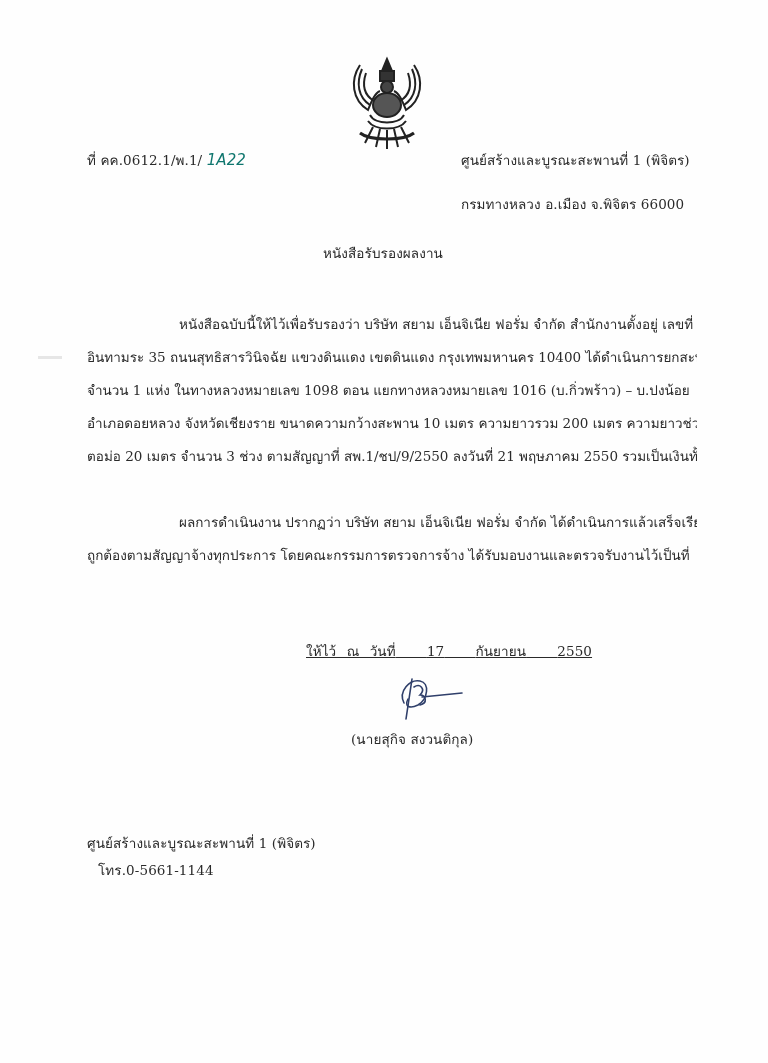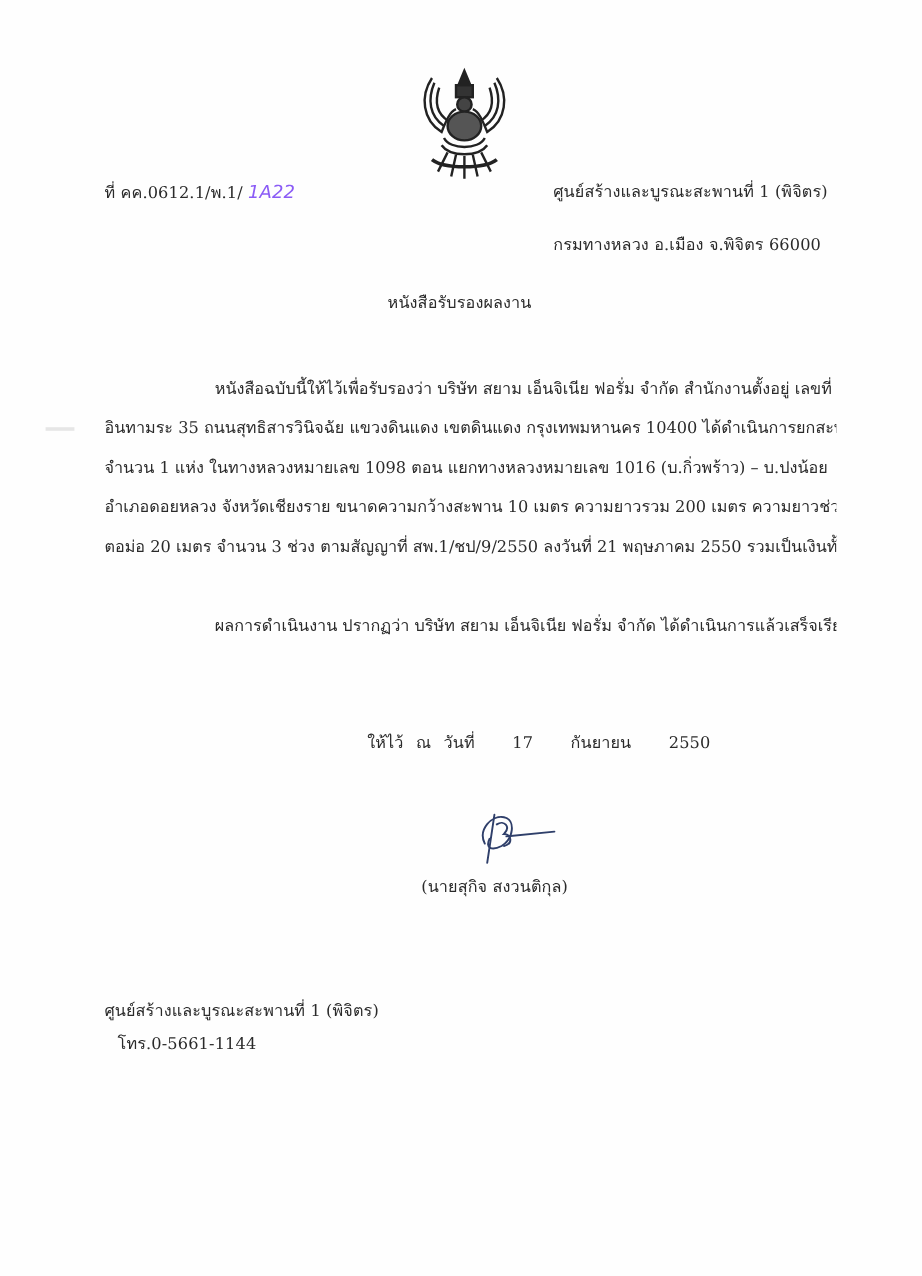--- a/index.html
+++ b/index.html
@@ -4,21 +4,21 @@
 <style>
   html, body { margin: 0; padding: 0; background: #ffffff; }
   body {
     width: 768px; height: 1063px; position: relative; overflow: hidden;
     font-family: "DejaVu Serif", "Liberation Serif", serif;
     color: #2a2a2a;
   }
   .page { position: absolute; inset: 0; background: #fefefe; }
   .abs { position: absolute; white-space: nowrap; }
   .txt { font-size: 13.5px; line-height: 18px; letter-spacing: 0.1px; }
-  .handwritten { color: #8b5cf6; font-family: "DejaVu Sans", "Liberation Sans", sans-serif; font-style: italic; font-size: 15px; }
+  .handwritten { color: #0f766e; font-family: "DejaVu Sans", "Liberation Sans", sans-serif; font-style: italic; font-size: 15px; }
   .garuda { position: absolute; left: 340px; top: 55px; width: 95px; height: 100px; }
   .para { position: absolute; left: 87px; width: 610px; font-size: 13.5px; line-height: 33px; text-align: justify; }
   .para .line { display: block; white-space: nowrap; overflow: hidden; }
   .indent { padding-left: 92px; }
   .signature { position: absolute; left: 390px; top: 673px; width: 90px; height: 50px; }
   .speck { position: absolute; left: 38px; top: 356px; width: 24px; height: 3px; background: #e6e6e6; }
 </style>
 </head>
 <body>
 
@@ -56,24 +56,25 @@
   <div class="para" style="top:308px;">
     <span class="line indent">หนังสือฉบับนี้ให้ไว้เพื่อรับรองว่า บริษัท สยาม เอ็นจิเนีย ฟอรั่ม จำกัด  สำนักงานตั้งอยู่ เลขที่  54</span>
     <span class="line">อินทามระ 35  ถนนสุทธิสารวินิจฉัย  แขวงดินแดง  เขตดินแดง   กรุงเทพมหานคร 10400  ได้ดำเนินการยกสะพาน</span>
     <span class="line">จำนวน  1  แห่ง   ในทางหลวงหมายเลข  1098  ตอน  แยกทางหลวงหมายเลข  1016 (บ.กิ่วพร้าว) – บ.ปงน้อย</span>
     <span class="line">อำเภอดอยหลวง   จังหวัดเชียงราย   ขนาดความกว้างสะพาน  10  เมตร   ความยาวรวม  200  เมตร   ความยาวช่วง</span>
     <span class="line">ตอม่อ 20  เมตร  จำนวน  3  ช่วง  ตามสัญญาที่ สพ.1/ชป/9/2550  ลงวันที่  21  พฤษภาคม  2550  รวมเป็นเงินทั้งสิ้น</span>
   </div>
 
   <div class="para" style="top:506px;">
     <span class="line indent">ผลการดำเนินงาน ปรากฏว่า  บริษัท สยาม เอ็นจิเนีย ฟอรั่ม จำกัด  ได้ดำเนินการแล้วเสร็จเรียบร้อย</span>
+    <span class="line">ถูกต้องตามสัญญาจ้างทุกประการ  โดยคณะกรรมการตรวจการจ้าง  ได้รับมอบงานและตรวจรับงานไว้เป็นที่</span>
   </div>
 
 
-  <div class="abs txt" style="left:306px; top:610px; word-spacing:6px;">
+  <div class="abs txt" style="left:306px; top:642px; word-spacing:6px;text-decoration:underline;">
     <span>ให้ไว้  ณ  วันที่</span>
     &nbsp;&nbsp;<span>17</span>
     &nbsp;&nbsp;<span>กันยายน</span>
     &nbsp;&nbsp;<span>2550</span>
   </div>
 
   <svg class="signature" viewBox="0 0 90 50">
     <g fill="none" stroke="#2f3f6a" stroke-width="1.6" stroke-linecap="round">
       <path d="M14 30 C8 18, 20 6, 30 8 C40 10, 38 26, 28 32 C20 36, 14 34, 18 26"></path>
       <path d="M22 6 L16 46"></path>

